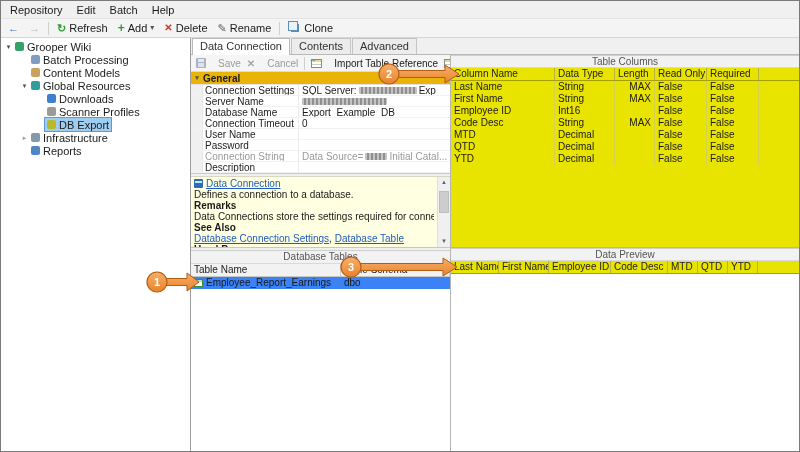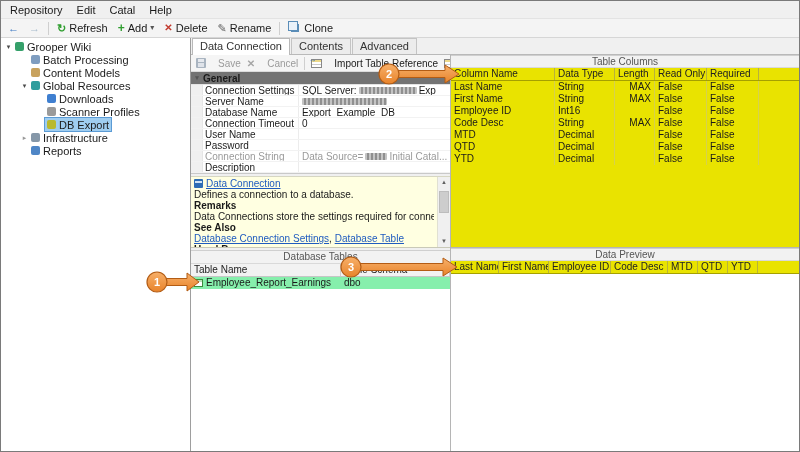--- a/index.html
+++ b/index.html
@@ -60,21 +60,21 @@
 .tab{height:16px;line-height:15px;padding:0 7px;margin-right:1px;border:1px solid #c4c4c4;border-bottom:none;background:#ececec;color:#333}
 .tab[data-active="true"]{background:#fff;height:17px;margin-bottom:-1px;border-color:#b9b9b9}
 .panes{flex:1;display:flex;min-height:0;background:#f0f0f0}
 .pane-left{width:260px;flex:none;display:flex;flex-direction:column;border-right:1px solid #b5b5b5;min-height:0;background:#f0f0f0}
 .pane-right{flex:1;display:flex;flex-direction:column;min-width:0}
 .dtoolbar{height:17px;display:flex;align-items:center;background:#f5f5f5;border-bottom:1px solid #dcdcdc;padding-left:2px;font-size:10px;white-space:nowrap;overflow:hidden;flex:none}
 .dtoolbar .tbtn{padding:0 3px;gap:12px;height:15px}
 
 
 .propgrid{height:102px;flex:none;background:#fff;border-bottom:1px solid #c9c9c9;font-size:10px;overflow:hidden}
-.pg-cat{display:flex;align-items:center;height:13px;background:#737373;border-bottom:1px solid #e4e4e4;font-weight:bold}
+.pg-cat{display:flex;align-items:center;height:13px;background:#eab308;border-bottom:1px solid #e4e4e4;font-weight:bold}
 .pg-caret{width:12px;text-align:center;font-size:7px;color:#555}
 .pg-caret::before{content:"▾"}
 .pg-row{display:grid;grid-template-columns:12px 96px 1fr;height:11px;line-height:11px;border-bottom:1px solid #f2f2f2}
 .pg-gut{background:#f0f0f0;border-right:1px solid #e6e6e6}
 .pg-label{padding-left:2px;border-right:1px solid #ececec;color:#222;overflow:hidden;white-space:nowrap}
 .pg-value{padding-left:3px;overflow:hidden;white-space:nowrap;display:flex;align-items:center;gap:2px}
 .pg-bold{font-weight:normal}
 .pg-muted{color:#9a9a9a}
 .redact{display:inline-block;height:7px;border-radius:1px;background:repeating-linear-gradient(90deg,#c4c4c4 0 2px,#8f8f8f 2px 4px);flex:none}
 .w60{width:58px}.w85{width:85px}.w22{width:22px}
@@ -98,21 +98,21 @@
 .pane-right .section-title{border-top:1px solid #cfcfcf}
 .grid{font-size:10px;min-height:0}
 .g-head{display:flex;height:13px;flex:none;background:#f2f2f2;border-bottom:1px solid #c6c6c6}
 .g-hcell{line-height:12px;padding:0 3px;border-right:1px solid #cfcfcf;overflow:hidden;white-space:nowrap;color:#222}
 .g-row{display:flex;height:12px;line-height:12px}
 .g-cell{padding:0 3px;overflow:hidden;white-space:nowrap}
 .dbt{flex:1;display:flex;flex-direction:column;margin-top:2px;border-top:1px solid #cfcfcf;min-height:0}
 .db-grid{flex:1;background:#fff;display:flex;flex-direction:column;min-height:0}
 .db-grid .g-hcell:nth-child(1){width:150px}
 .db-grid .g-hcell:nth-child(2){flex:1}
-.db-grid .g-row.hl{background:#86efac}
+.db-grid .g-row.hl{background:#3b82f6}
 .db-grid .g-cell:nth-child(1){width:150px;display:flex;align-items:center;gap:3px}
 .db-grid .g-cell:nth-child(2){flex:1}
 .i-tblgreen{flex:none;width:9px;height:8px;border:1px solid #3c8a3c;background:linear-gradient(#b9e0b9 0 2px,#fff 2px)}
 .tc-grid{height:180px;flex:none;background:#e9e300;border-bottom:1px solid #b5b5b5;display:flex;flex-direction:column;overflow:hidden}
 .tc-grid .g-head{background:#e9e300;border-bottom:1px solid #a5a000}
 .tc-grid .g-hcell{border-right:1px solid #b8b23a}
 .tc-grid .g-cell{border-right:1px solid #d6d14e}
 .tc-grid .g-hcell:nth-child(1),.tc-grid .g-cell:nth-child(1){width:104px}
 .tc-grid .g-hcell:nth-child(2),.tc-grid .g-cell:nth-child(2){width:60px}
 .tc-grid .g-hcell:nth-child(3),.tc-grid .g-cell:nth-child(3){width:40px}
@@ -138,21 +138,21 @@
 <body>
 
 <div class="window">
 
   <div class="menubar">
 
       <span class="menu-item">Repository</span>
 
       <span class="menu-item">Edit</span>
 
-      <span class="menu-item">Catal</span>
+      <span class="menu-item">Batch</span>
 
       <span class="menu-item">Help</span>
 
   </div>
 
   <div class="toolbar">
     <span class="tbtn">
         <span class="ico ico-back">←</span>
       </span>
     <span class="tbtn">

